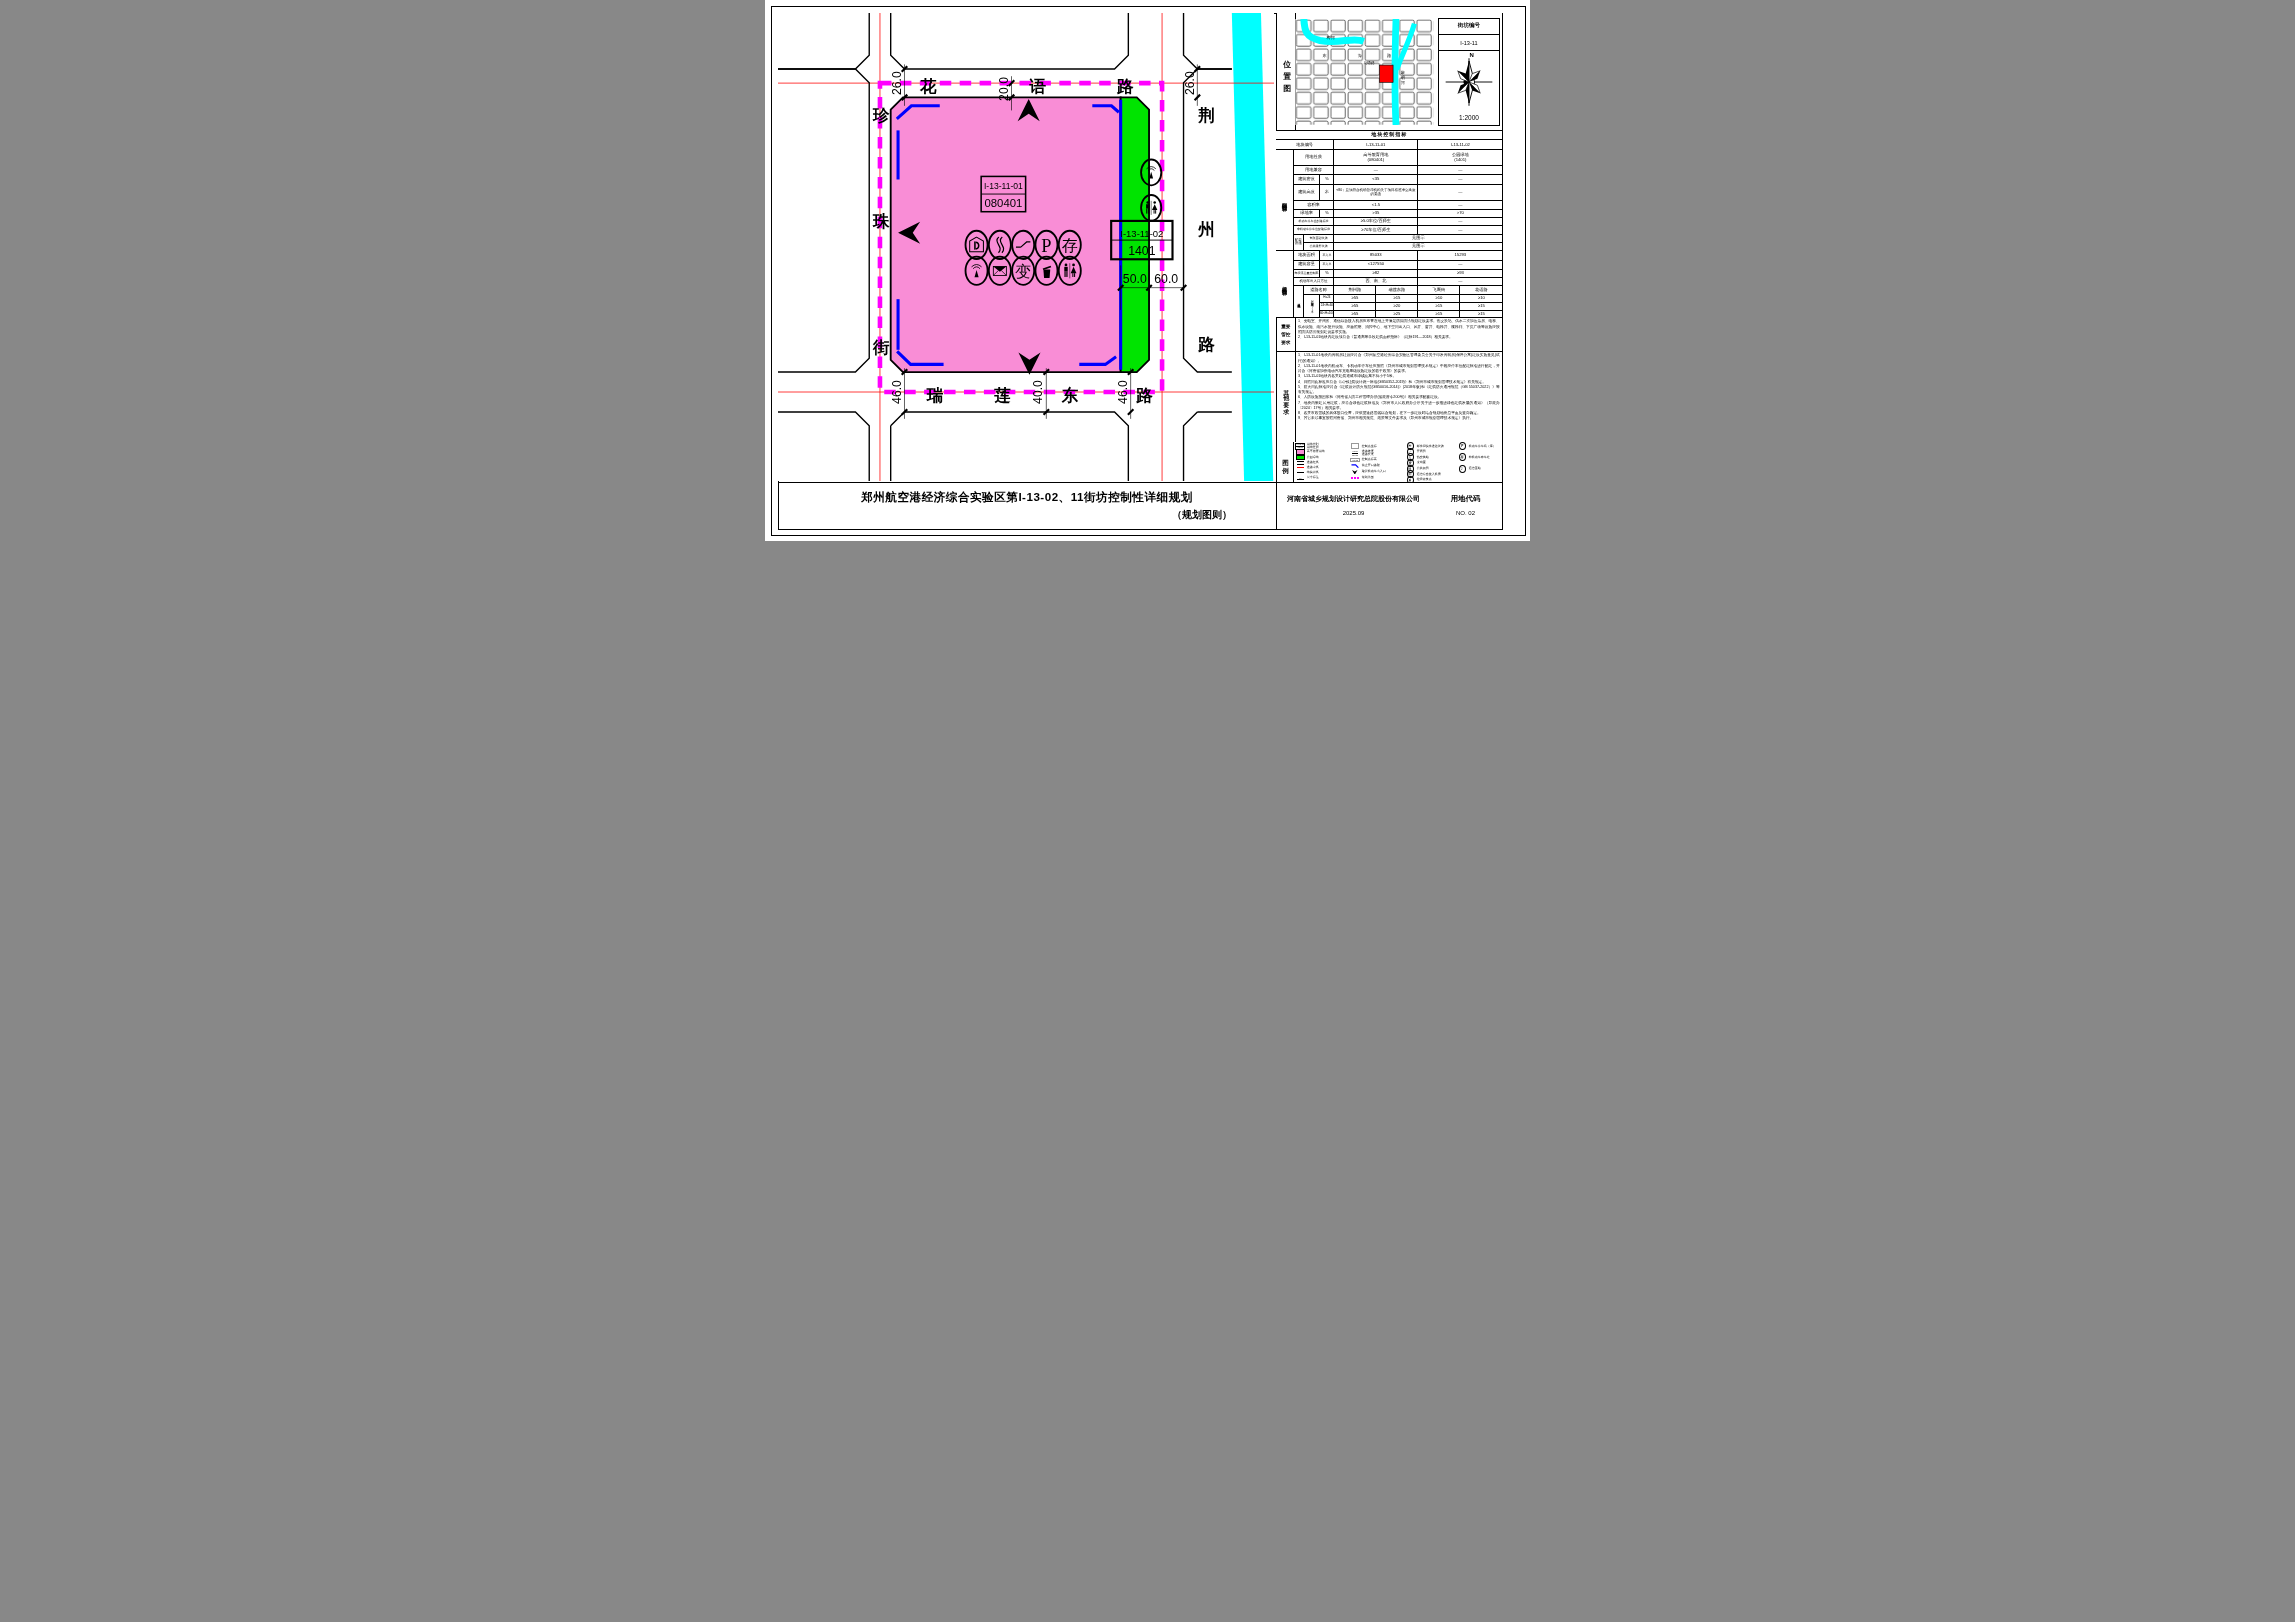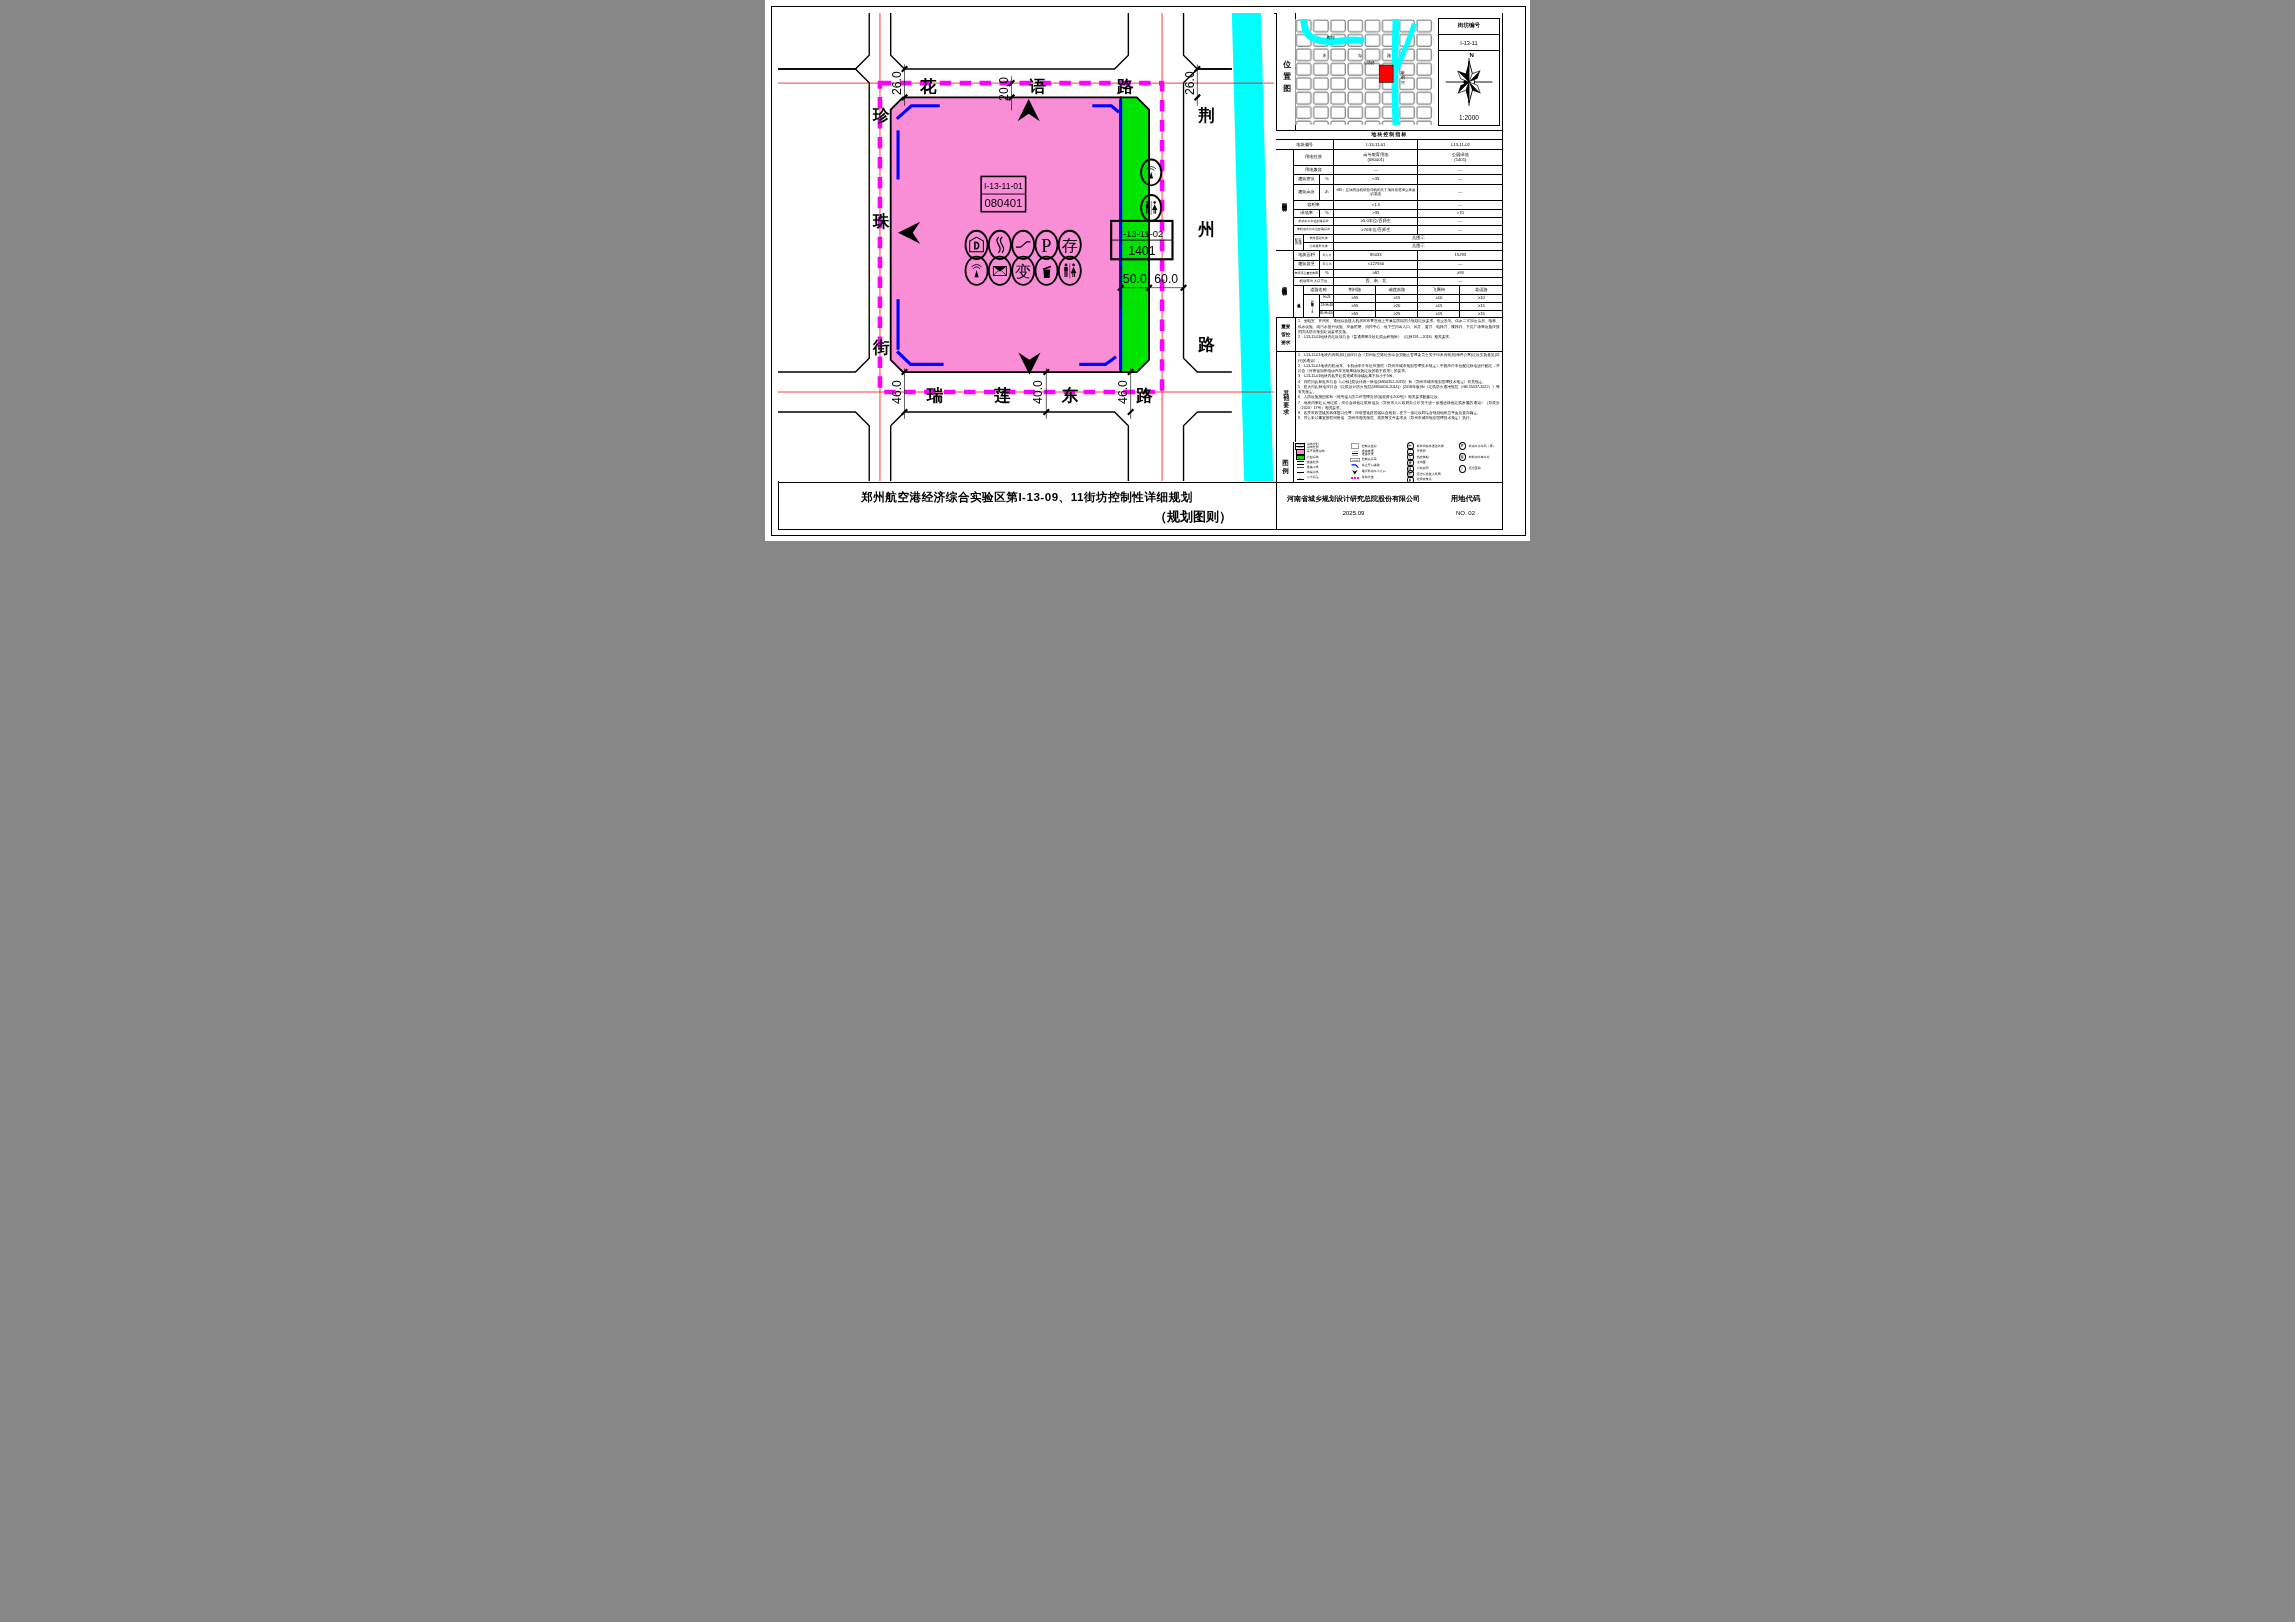--- a/index.html
+++ b/index.html
@@ -619,22 +619,22 @@
                 </svg>
               </span>
             </span>
           <span class="lg-lab">通信基站</span>
         </div>
       </div>
     </div>
   </div>
 
   <div class="abs" style="left:13px;top:483px;width:498px;height:44px;">
-    <div class="abs" style="left:0;top:6.5px;width:100%;text-align:center;font-size:11.6px;font-weight:bold;letter-spacing:0.5px;">郑州航空港经济综合实验区第I-13-09、11街坊控制性详细规划</div>
-    <div class="abs" style="right:44px;top:25px;font-size:13px;font-weight:bold;">（规划图则）</div>
+    <div class="abs" style="left:0;top:6.5px;width:100%;text-align:center;font-size:11.6px;font-weight:bold;letter-spacing:0.5px;">郑州航空港经济综合实验区第I-13-02、11街坊控制性详细规划</div>
+    <div class="abs" style="right:44px;top:25px;font-size:10px;font-weight:bold;">（规划图则）</div>
   </div>
   <div class="abs footer-cell" style="left:512px;top:483px;width:153px;height:44px;border-right:0.9px solid #000;">
     <div style="font-size:7px;font-weight:bold;margin-bottom:6.5px;">河南省城乡规划设计研究总院股份有限公司</div>
     <div style="font-size:6px;">2025.09</div>
   </div>
   <div class="abs footer-cell" style="left:665px;top:483px;width:71px;height:44px;">
     <div style="font-size:7.4px;font-weight:bold;margin-bottom:5.6px;">用地代码</div>
     <div style="font-size:6px;">NO. 02</div>
   </div>
 

